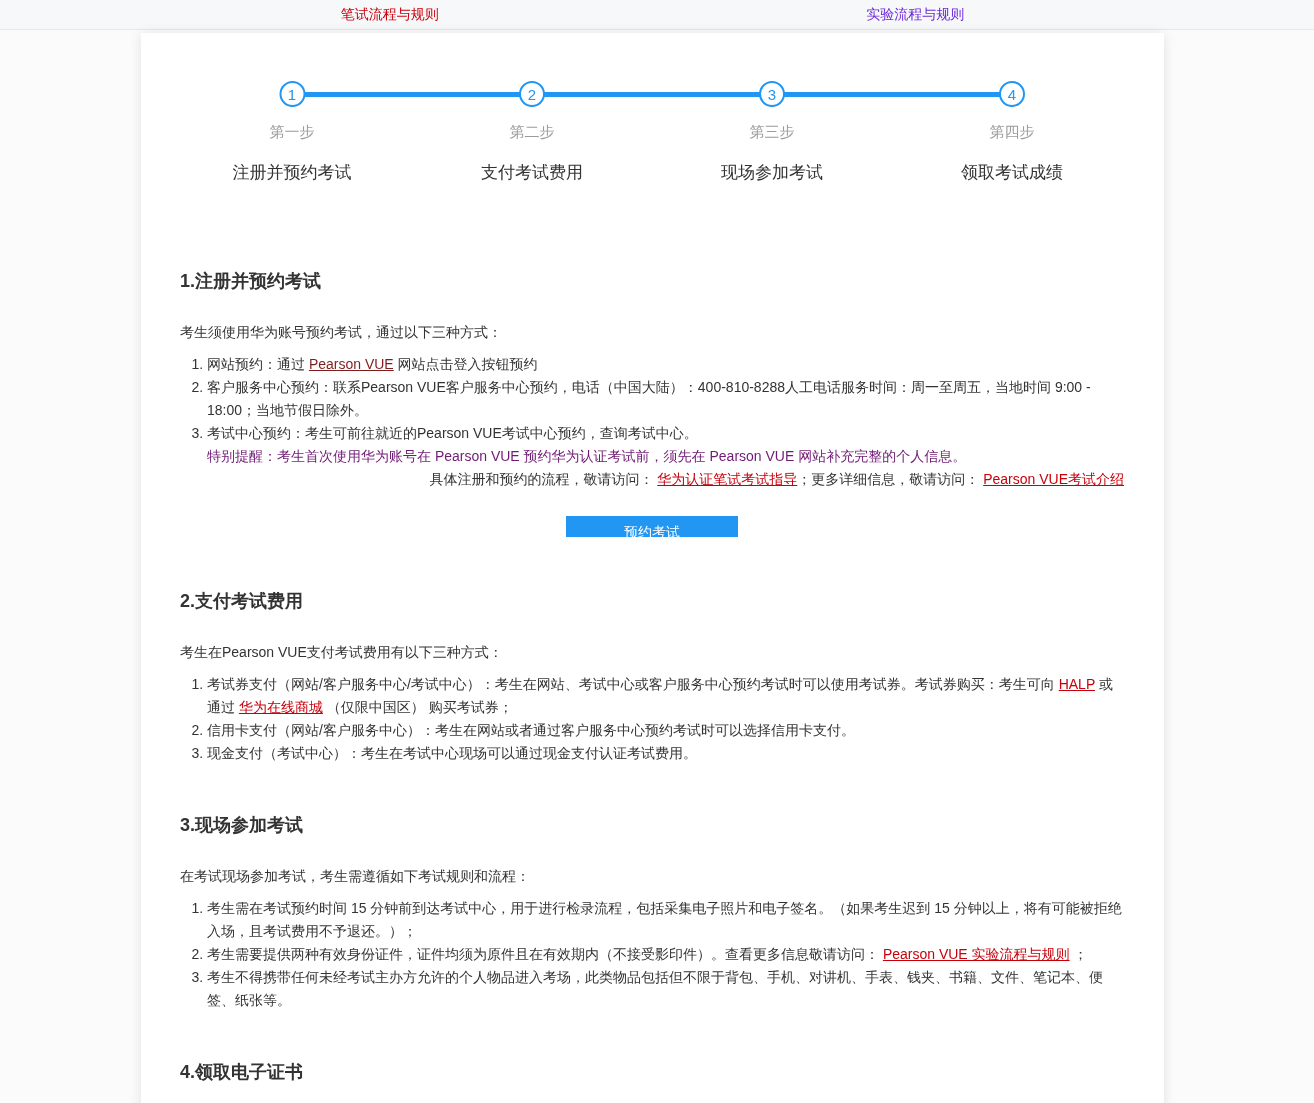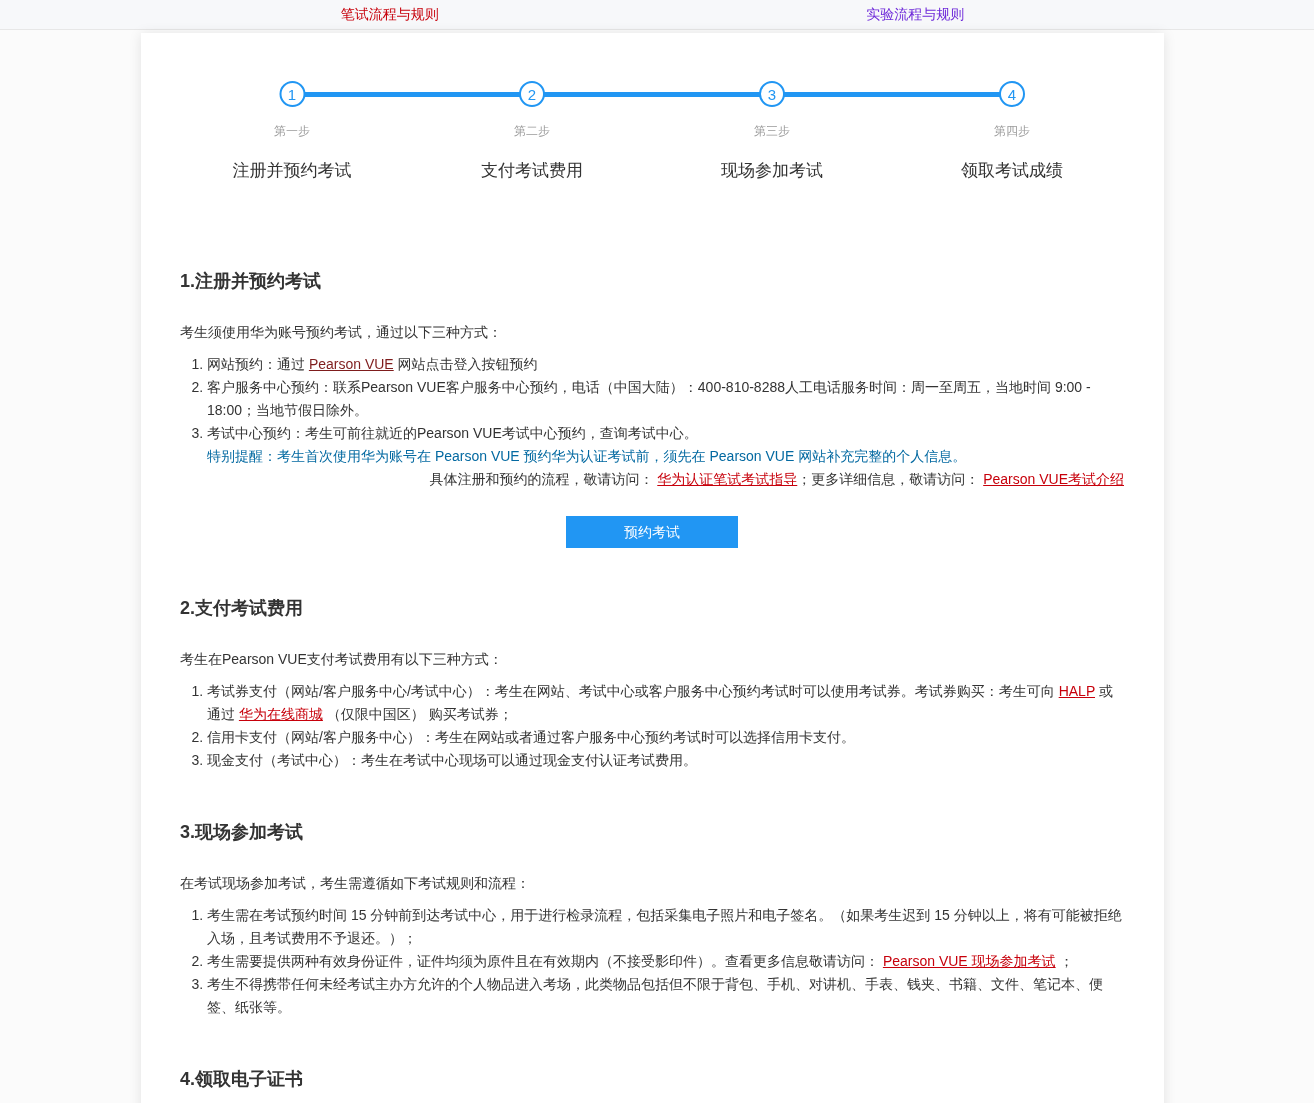--- a/index.html
+++ b/index.html
@@ -76,21 +76,21 @@
     border: 2px solid #2196f3;
     color: #2196f3;
     font-size: 15px;
     display: flex;
     align-items: center;
     justify-content: center;
     z-index: 2;
   }
   .step-label {
     margin-top: 16px;
-    font-size: 12px;
+    font-size: 15px;
     color: #9b9b9b;
   }
   .step-title {
     margin-top: 19px;
     font-size: 17px;
     color: #333;
   }
   
   .section-heading {
     font-size: 18px;
@@ -109,42 +109,42 @@
     padding-left: 27px;
     font-size: 14px;
     line-height: 23px;
   }
   ol.rules li { margin: 0; }
   .notice-block {
     padding-left: 27px;
     font-size: 14px;
     line-height: 23px;
   }
-  .red-text { color: #0369a1; }
+  .red-text { color: #701a75; }
   .guide-line { padding-left: 33px; text-align: right; }
   a.link-blue {
     color: #7f1d1d;
     text-decoration: underline;
     cursor: pointer;
   }
   a.link-red {
     color: #c7000b;
     text-decoration: underline;
     cursor: pointer;
   }
   .btn-row {
     text-align: center;
     margin-top: 25px;
   }
   .btn-primary {
     display: inline-block;
     background: #2196f3;
     color: #fff;
     font-size: 14px;
-    height: 32px;
+    height: 21px;
     line-height: 32px;
     padding: 0 58px;
     border: none;
     cursor: pointer;
     font-family: inherit;
   }
 </style>
 </head>
 <body>
 
@@ -214,21 +214,21 @@
       <li>现金支付（考试中心）：考生在考试中心现场可以通过现金支付认证考试费用。</li>
     </ol>
   </div>
 
   <div class="section">
     <h2 class="section-heading">3.现场参加考试</h2>
     <p class="intro">在考试现场参加考试，考生需遵循如下考试规则和流程：</p>
     <ol class="rules">
       <li>考生需在考试预约时间 15 分钟前到达考试中心，用于进行检录流程，包括采集电子照片和电子签名。（如果考生迟到 15 分钟以上，将有可能被拒绝入场，且考试费用不予退还。）；</li>
       <li>
-        <span>考生需要提供两种有效身份证件，证件均须为原件且在有效期内（不接受影印件）。查看更多信息敬请访问： </span><a class="link-red">Pearson VUE 现场参加考试</a><span> ；</span>
+        <span>考生需要提供两种有效身份证件，证件均须为原件且在有效期内（不接受影印件）。查看更多信息敬请访问： </span><a class="link-red">Pearson VUE 实验流程与规则</a><span> ；</span>
       </li>
       <li>考生不得携带任何未经考试主办方允许的个人物品进入考场，此类物品包括但不限于背包、手机、对讲机、手表、钱夹、书籍、文件、笔记本、便签、纸张等。</li>
     </ol>
   </div>
 
   <div class="section">
     <h2 class="section-heading">4.领取电子证书</h2>
 
   </div>
 

